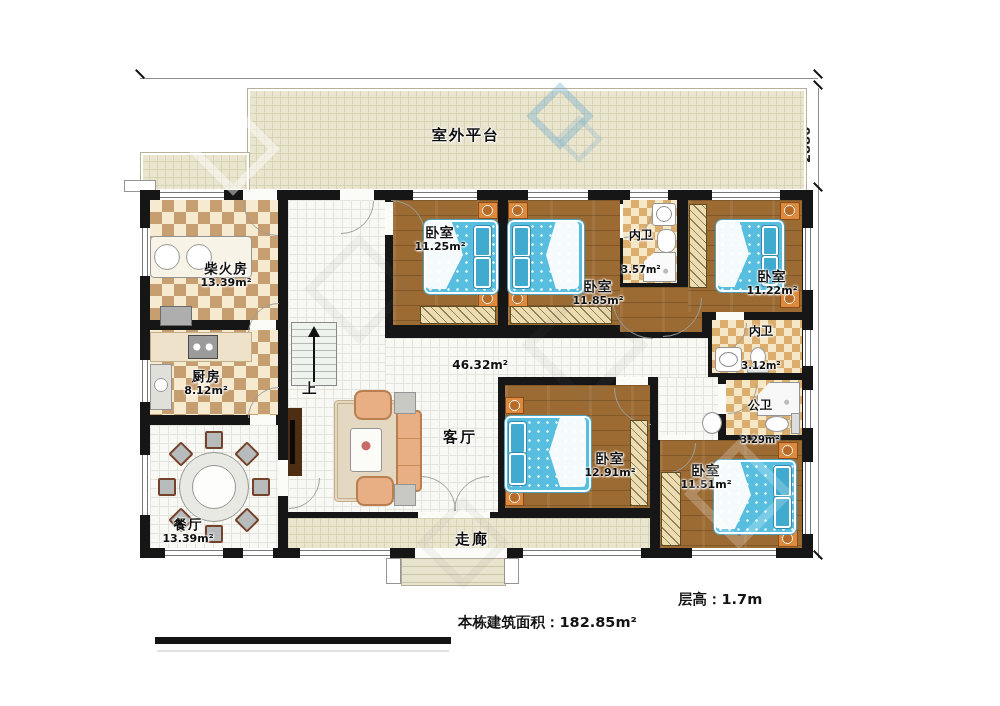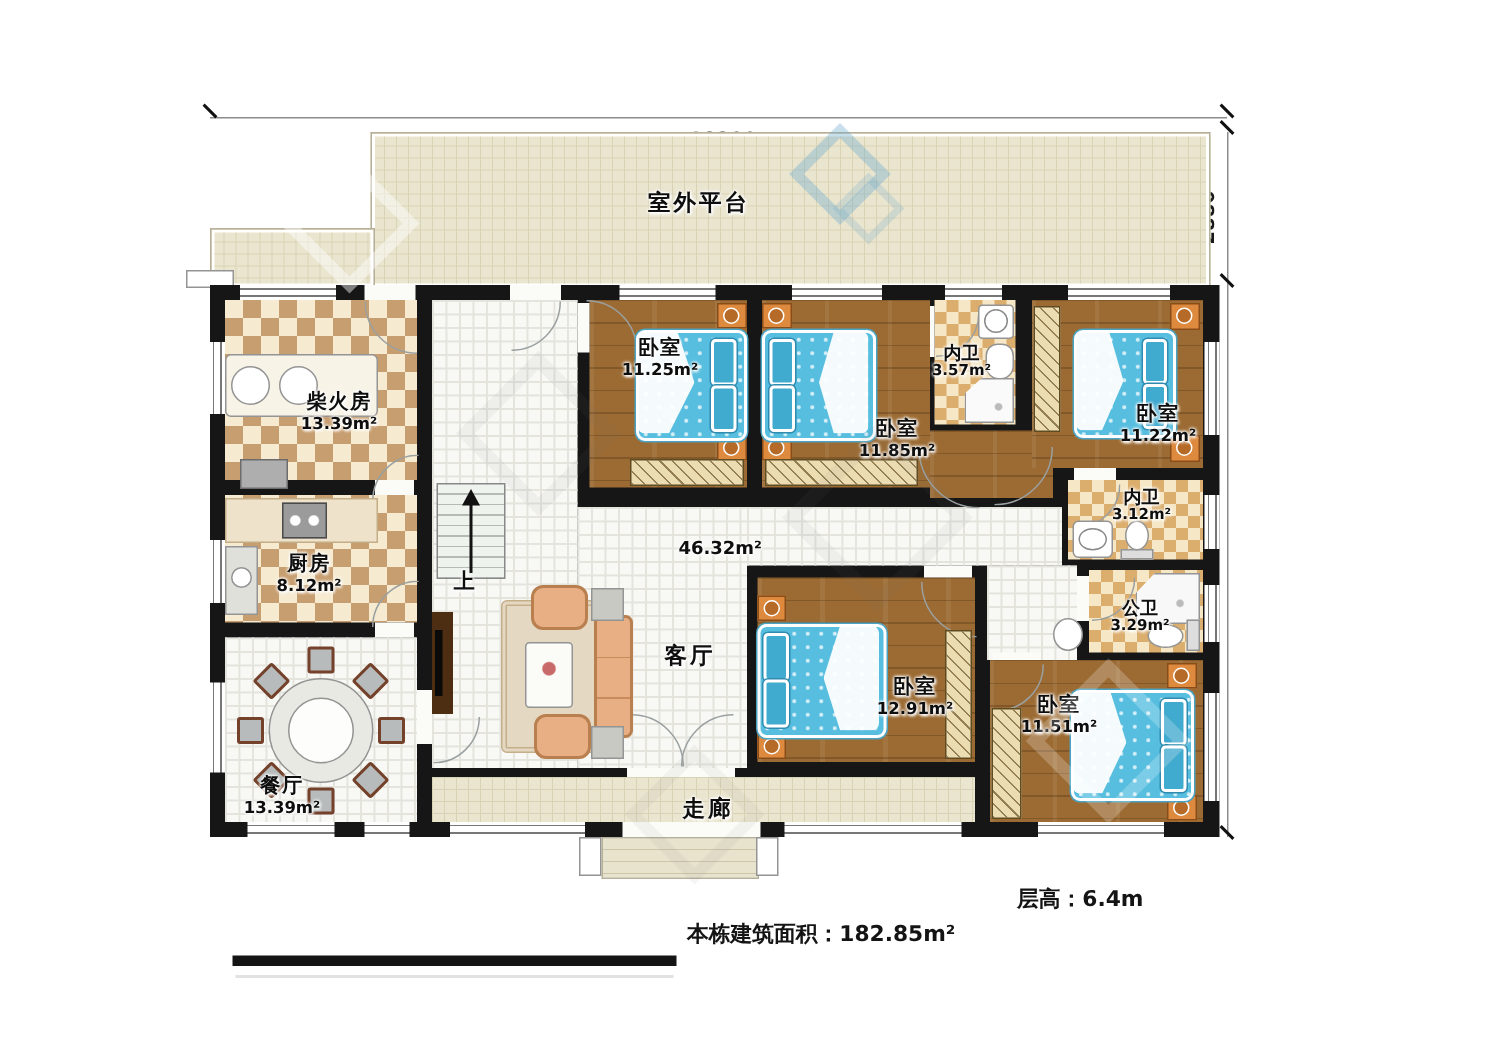--- a/index.html
+++ b/index.html
@@ -25,21 +25,21 @@
   .opening{background:#fbfbf8;}
   
   .arc{position:absolute;border:1px solid #9aa0a0;border-radius:50%;}
   .q-br{clip-path:inset(50% 0 0 50%);} .q-bl{clip-path:inset(50% 50% 0 0);}
   .q-tr{clip-path:inset(0 0 50% 50%);} .q-tl{clip-path:inset(0 50% 50% 0);}
   
   .rlabel{position:absolute;text-align:center;font-weight:700;line-height:1.2;color:#0e0e0e;
     text-shadow:0 0 2px #fff,0 0 2px #fff,0 0 3px #fff,1px 1px 2px #fff;}
   .rname{display:block;font-size:13.5px;letter-spacing:1px;text-align:center;}
   .rarea{display:block;font-size:11px;}
-  .sm .rname{font-size:12px;letter-spacing:0;} .sm .rarea{font-size:10px;}
+  .sm .rname{font-size:12px;letter-spacing:0;} .sm .rarea{font-size:10px;margin-top:22px;}
   .big{font-size:15px;font-weight:700;letter-spacing:2px;}
   
   .bed{position:absolute;background-color:#57bedf;
     background-image:radial-gradient(rgba(255,255,255,.75) 1px,transparent 1.6px);background-size:9px 9px;
     border:2px solid #fff;border-radius:6px;box-shadow:0 0 0 1px #4aa3c2;}
   .pillow{position:absolute;background:#41aacf;border:2px solid #fff;border-radius:3px;box-shadow:0 0 0 1px #2f8cb0;}
   .blanket{position:absolute;background:rgba(255,255,255,.94);}
   .nstand{position:absolute;background:#dd8a3f;border:1px solid #8a4d1a;box-sizing:border-box;}
   .nstand::after{content:"";position:absolute;left:50%;top:50%;width:9px;height:9px;margin:-6px 0 0 -6px;
     border:1.5px solid #fff;border-radius:50%;background:#b56a28;}
@@ -309,19 +309,19 @@
   <div class="wm" style="left:200px;top:116px;width:50px;height:50px;border:8px solid rgba(255,255,255,.45);"></div>
   <div class="wm" style="left:320px;top:250px;width:60px;height:60px;border:9px solid rgba(120,120,120,.07);"></div>
   <div class="wm" style="left:540px;top:300px;width:70px;height:70px;border:10px solid rgba(120,120,120,.07);"></div>
   <div class="wm" style="left:700px;top:455px;width:60px;height:60px;border:9px solid rgba(255,255,255,.22);"></div>
   <div class="wm" style="left:430px;top:510px;width:50px;height:50px;border:8px solid rgba(130,130,130,.08);"></div>
 
   <div class="abs" style="left:155px;top:637px;width:296px;height:7px;background:#141414;"></div>
   <div class="abs" style="left:157px;top:650px;width:292px;height:2px;background:#e2e2e2;"></div>
 
   <div class="statline" style="left:678px;top:590px;">
-    <span>层高：</span><span>6.4m</span>
+    <span>层高：</span><span>1.7m</span>
   </div>
   <div class="statline" style="left:458px;top:613px;">
     <span>本栋建筑面积：</span><span>182.85m²</span>
   </div>
 
 </div>
 
 </body></html>

